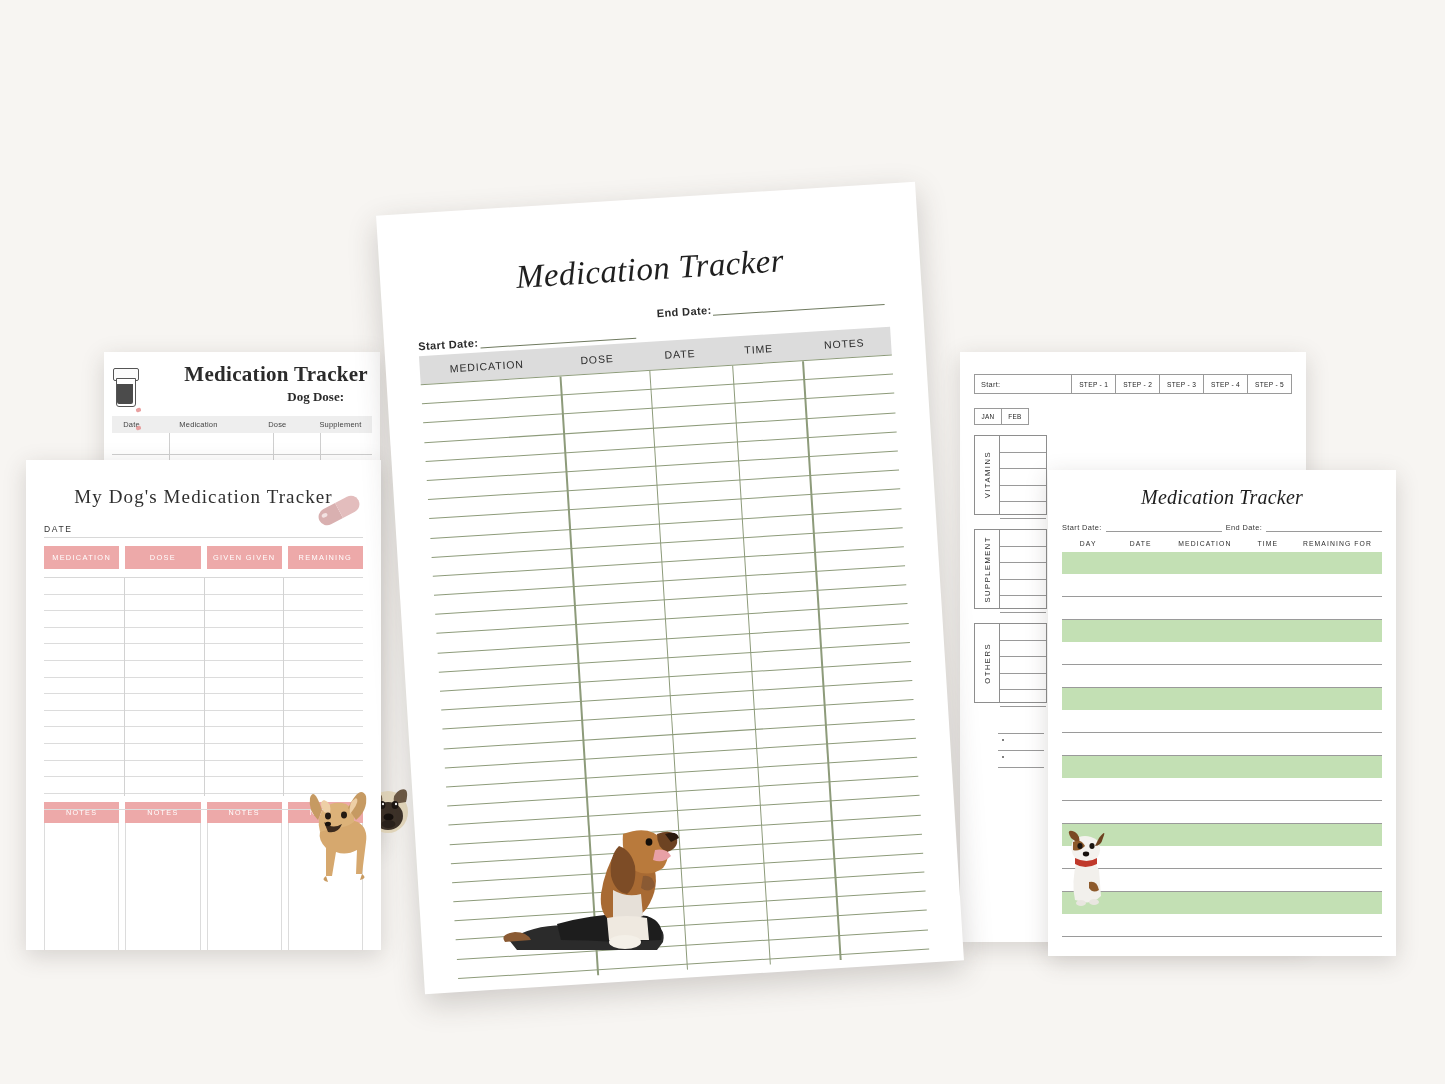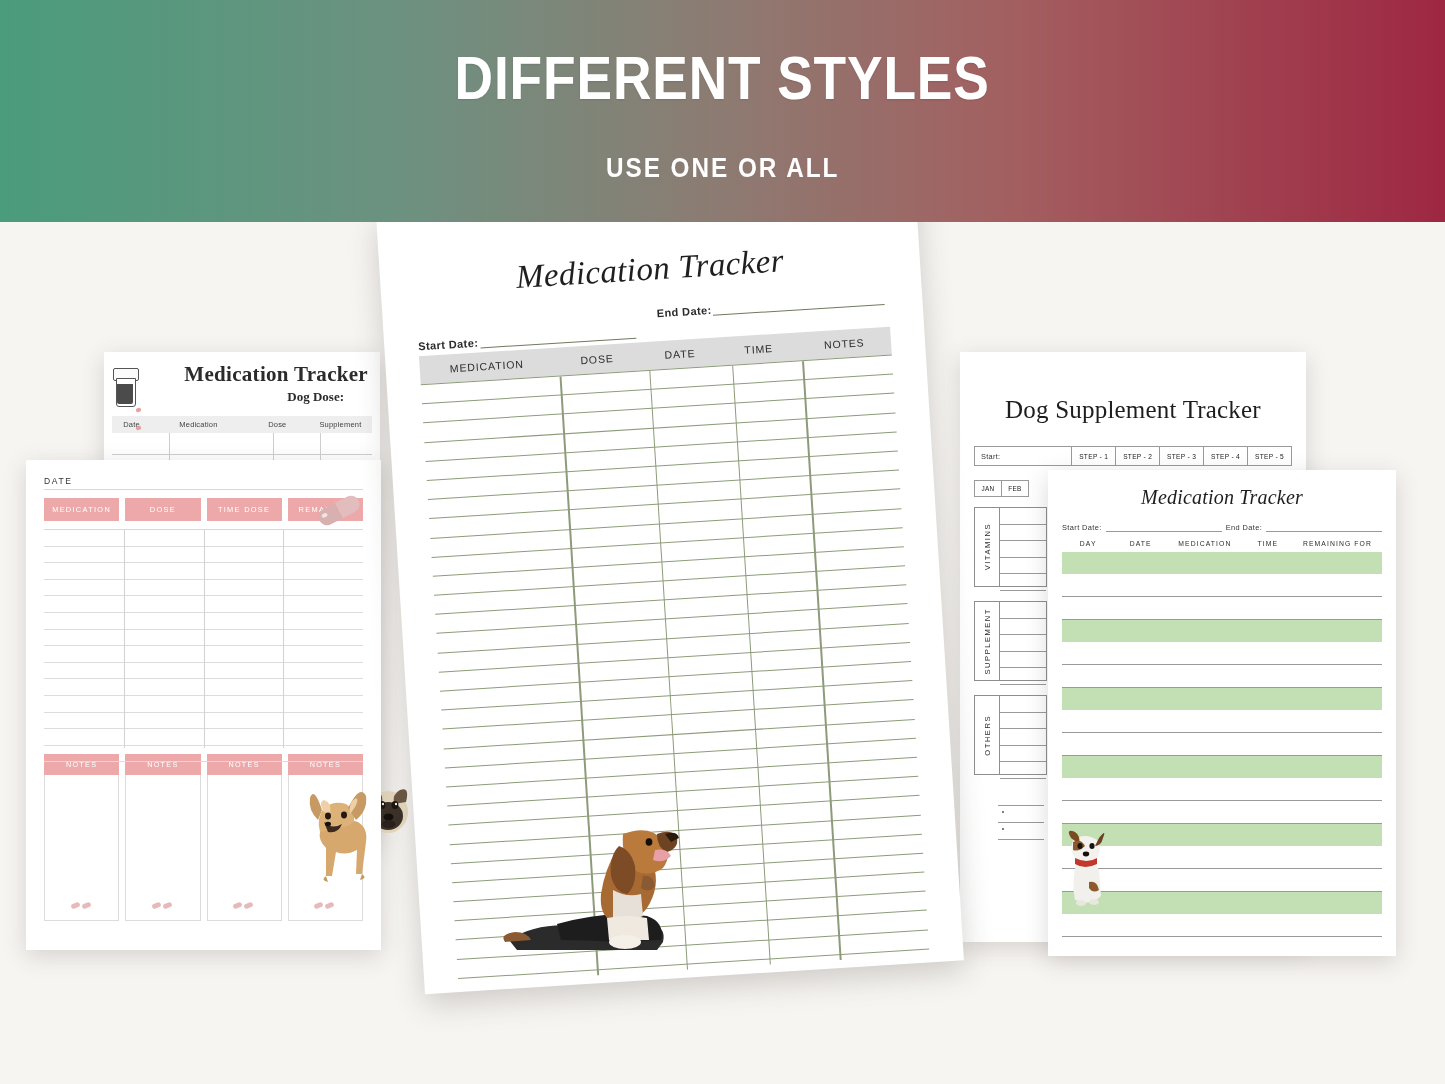--- a/index.html
+++ b/index.html
@@ -161,24 +161,20 @@
   
   #dog-basset{left:497px;top:790px;width:196px;height:175px;z-index:33;}
   
   #dog-jack{left:1063px;top:826px;width:48px;height:84px;z-index:28;}
 </style>
 </head>
 <body>
 
 <div class="stage">
 
-  <div class="banner banner-top">
-    <div class="ttl-main">DIFFERENT STYLES</div>
-    <div class="ttl-sub">USE ONE OR ALL</div>
-  </div>
 
   <div class="sheet" id="sheetA">
     <div class="A-head">
       <div class="bottle">
         <div class="cap"></div>
           <div class="body"></div>
           <div class="fill"></div>
         <div class="pill-dots"><i></i><i></i></div>
       </div>
       <div class="A-titles">
@@ -212,21 +208,20 @@
         <div class="r"></div>
         <div class="r"></div>
         <div class="r"></div>
         <div class="v" style="left: 22%;"></div>
         <div class="v" style="left: 62%;"></div>
         <div class="v" style="left: 80%;"></div>
       </div>
   </div>
 
   <div class="sheet" id="sheetD">
-    <div class="D-title">Dog Supplement Tracker</div>
     <div class="D-daterow">
       <div class="dt">Start:</div>
       <div class="st">STEP - 1</div>
       <div class="st">STEP - 2</div>
       <div class="st">STEP - 3</div>
       <div class="st">STEP - 4</div>
       <div class="st">STEP - 5</div>
     </div>
     <div class="D-months">
       <div>JAN</div>
@@ -275,31 +270,32 @@
         <div class="tl">
           <b></b>
         </div>
         <div class="tl">
           <b></b>
         </div>
     </div>
   </div>
 
   <div class="sheet" id="sheetB">
+    <div class="B-title">My Dog's Medication Tracker</div>
     <div class="capsule">
       <div class="l"></div>
         <div class="r"></div>
         <div class="gl"></div>
     </div>
     <div class="B-date">DATE</div>
     <div class="B-dateline"></div>
     <div class="B-hdr">
       <div>MEDICATION</div>
       <div>DOSE</div>
-      <div>TIME DOSE</div>
+      <div>GIVEN GIVEN</div>
       <div>REMAINING</div>
     </div>
     <div class="B-body" id="B-body">
         <div class="r"></div>
         <div class="r"></div>
         <div class="r"></div>
         <div class="r"></div>
         <div class="r"></div>
         <div class="r"></div>
         <div class="r"></div>

